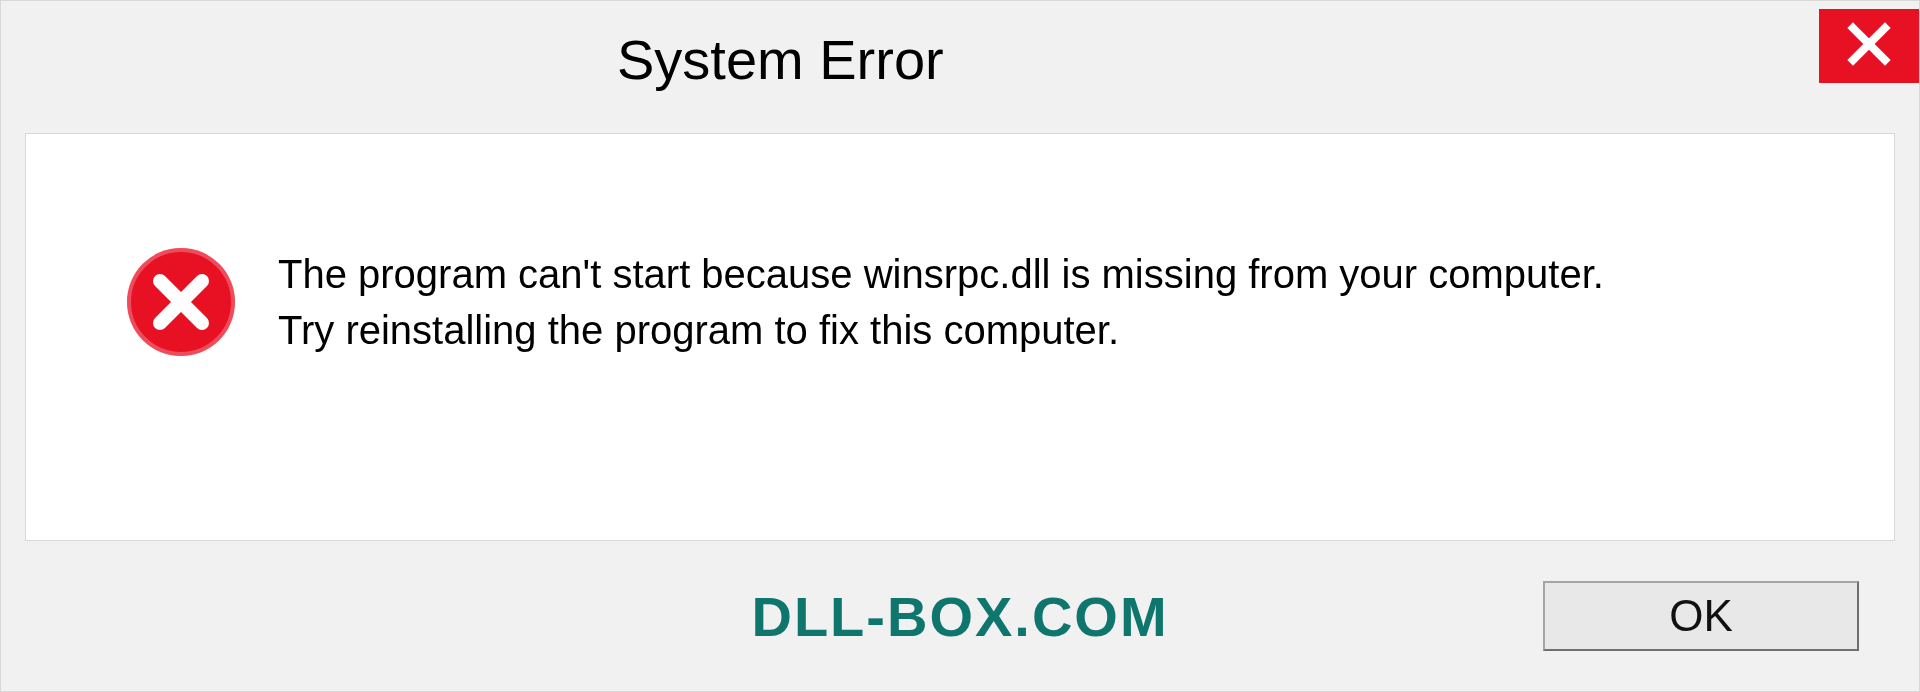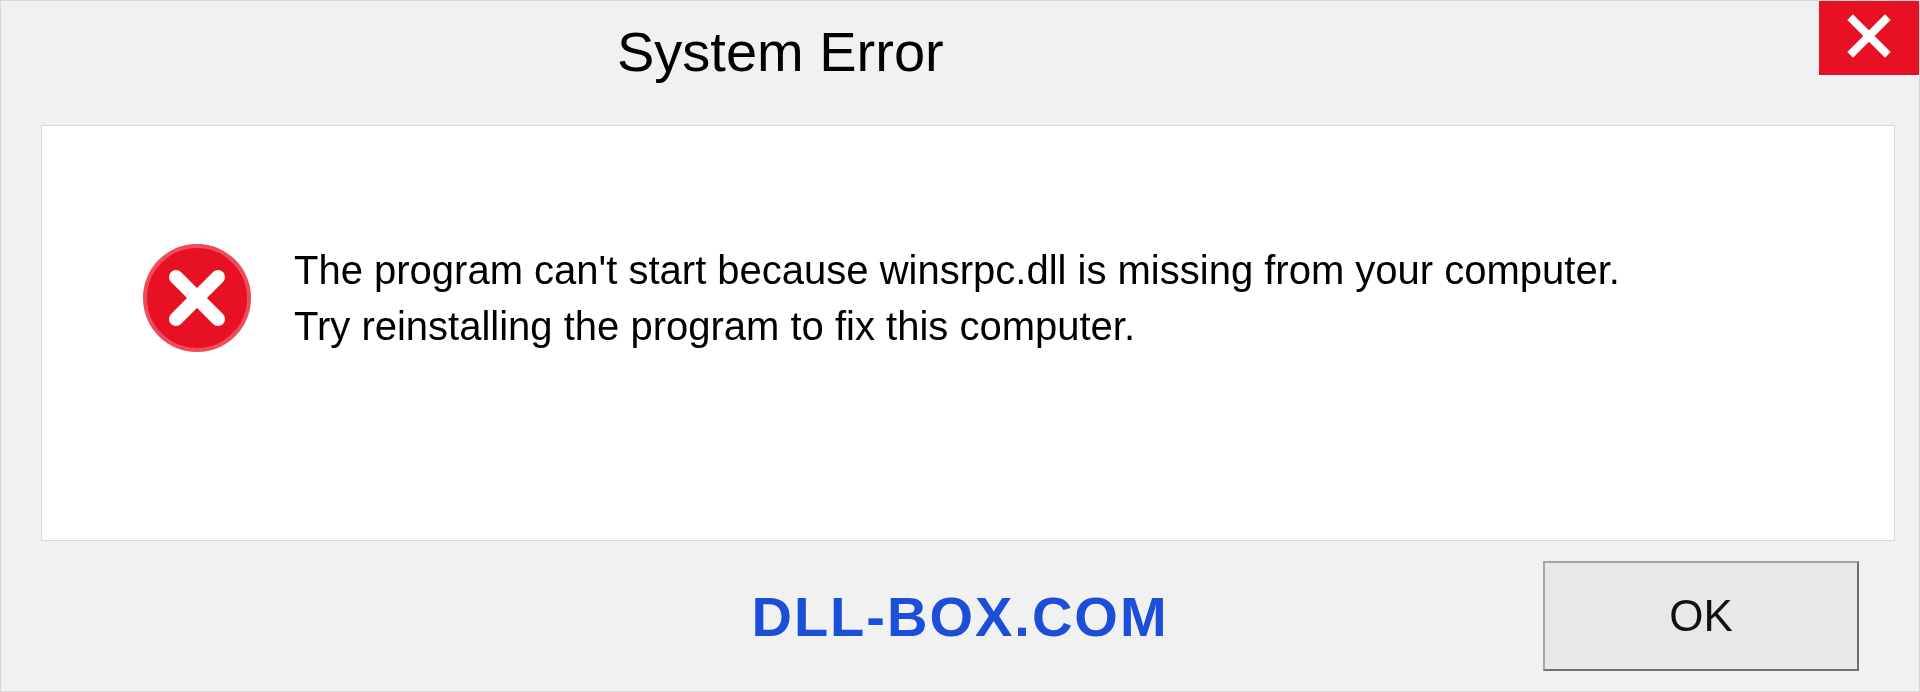--- a/index.html
+++ b/index.html
@@ -22,20 +22,21 @@
       display: flex;
       flex-direction: column;
     }
     .titlebar {
       height: 100px;
       display: flex;
       align-items: flex-start;
       justify-content: space-between;
       padding-left: 616px;
       padding-top: 18px;
+      margin-top: 8px;
     }
     .title {
       font-size: 56px;
       font-weight: 400;
       color: #000;
     }
     .close-btn {
       width: 100px;
       height: 74px;
       background: #e81123;
@@ -44,21 +45,21 @@
       justify-content: center;
       cursor: pointer;
       margin-top: -18px;
     }
     .close-btn svg {
       width: 44px;
       height: 44px;
     }
     .body-area {
       flex: 1;
-      margin: 24px 24px 0 40px;
+      margin: 24px 24px 0 24px;
       background: #ffffff;
       border: 1px solid #d8d8d8;
       display: flex;
       align-items: center;
       padding: 50px 70px 120px 100px;
     }
     .error-icon {
       width: 110px;
       height: 110px;
       flex-shrink: 0;
@@ -77,27 +78,27 @@
       justify-content: flex-end;
       padding: 0 60px 0 24px;
       position: relative;
     }
     .watermark {
       position: absolute;
       left: 50%;
       transform: translateX(-50%);
       font-size: 56px;
       font-weight: 800;
-      color: #1d4ed8;
+      color: #0f766e;
       letter-spacing: 2px;
       font-family: Arial, sans-serif;
     }
     .ok-btn {
       width: 316px;
-      height: 110px;
+      height: 70px;
       background: #e8e8e8;
       border-top: 2px solid #a5a5a5;
       border-left: 2px solid #a5a5a5;
       border-right: 2px solid #6f6f6f;
       border-bottom: 2px solid #6f6f6f;
       font-size: 44px;
       color: #111;
       display: flex;
       align-items: center;
       justify-content: center;

